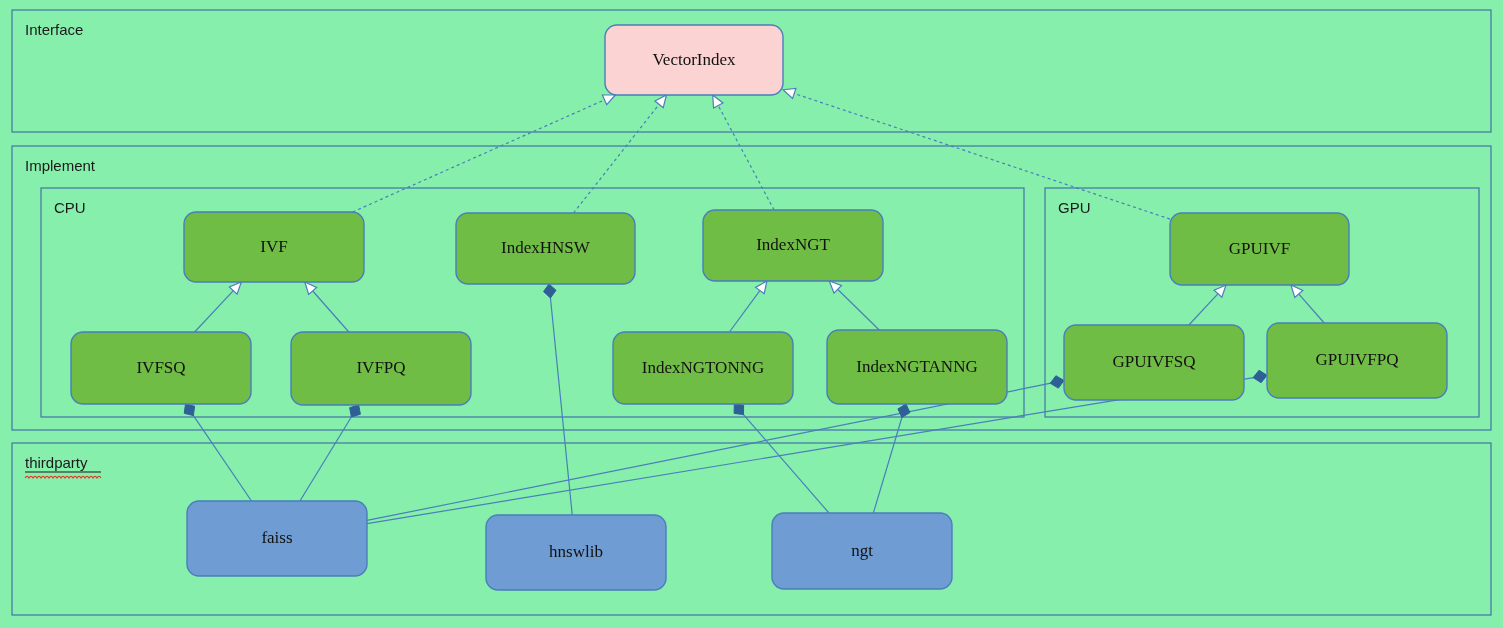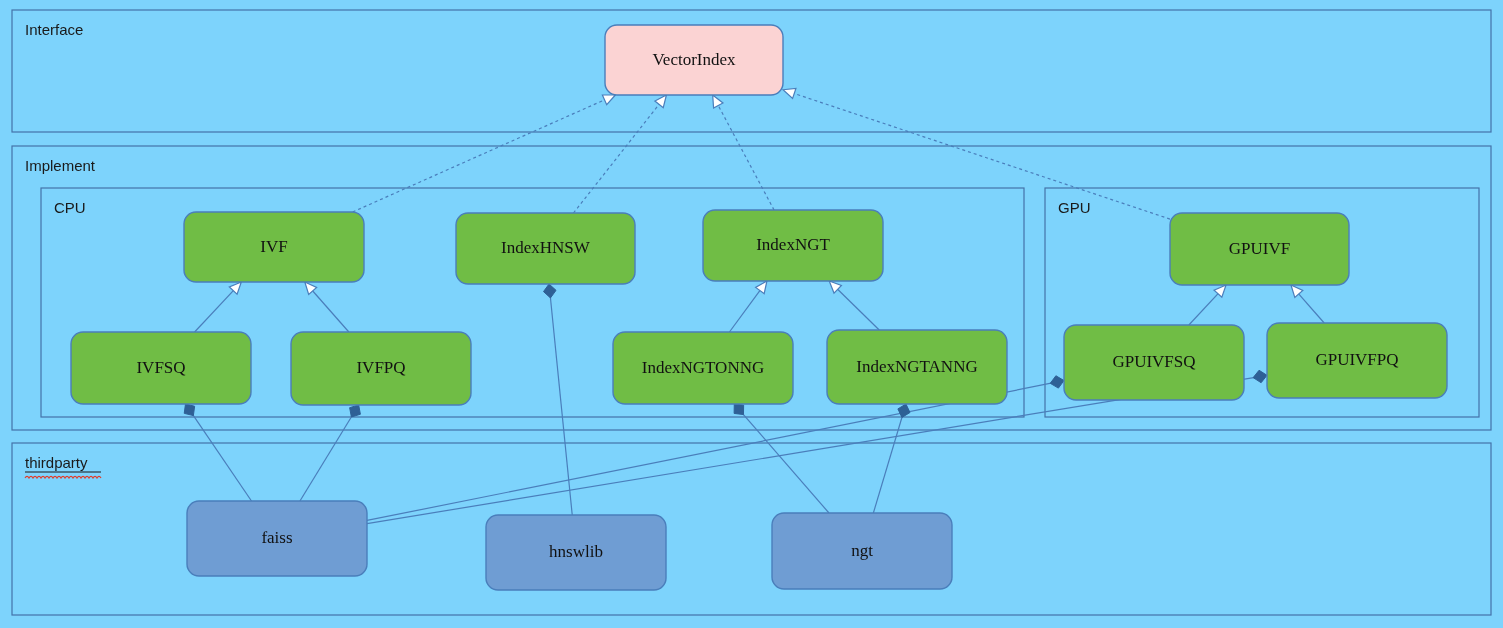--- a/index.html
+++ b/index.html
@@ -1,18 +1,18 @@
 <!DOCTYPE html>
 <html><head>
 <meta charset="utf-8">
 <style>
   html,body{margin:0;padding:0;background:#ffffff;}
   body{width:1503px;height:628px;overflow:hidden;
        font-family:"Liberation Sans", sans-serif;}
-  #stage{position:relative;width:1503px;height:628px;background:#7dd3fc;}
+  #stage{position:relative;width:1503px;height:628px;background:#86efac;}
   svg#diagram{position:absolute;left:0;top:0;width:1503px;height:628px;display:block;}
 
   .grp-label{font-family:"Liberation Sans", sans-serif;font-size:15px;fill:#1a1a1a;}
   .node-label{font-family:"Liberation Serif", serif;font-size:17px;fill:#111111;
               text-anchor:middle;dominant-baseline:middle;}
   .grp-rect{fill:none;stroke:#4472a8;stroke-width:1.2;}
   .node-rect{stroke:#4a7ebb;stroke-width:1.4;}
   .edge{stroke:#4a7ebb;stroke-width:1.2;fill:none;}
   .edge-dashed{stroke:#4a7ebb;stroke-width:1.2;fill:none;stroke-dasharray:3 3;}
   .arrow-hollow{fill:#ffffff;stroke:#4a7ebb;stroke-width:1.2;}

